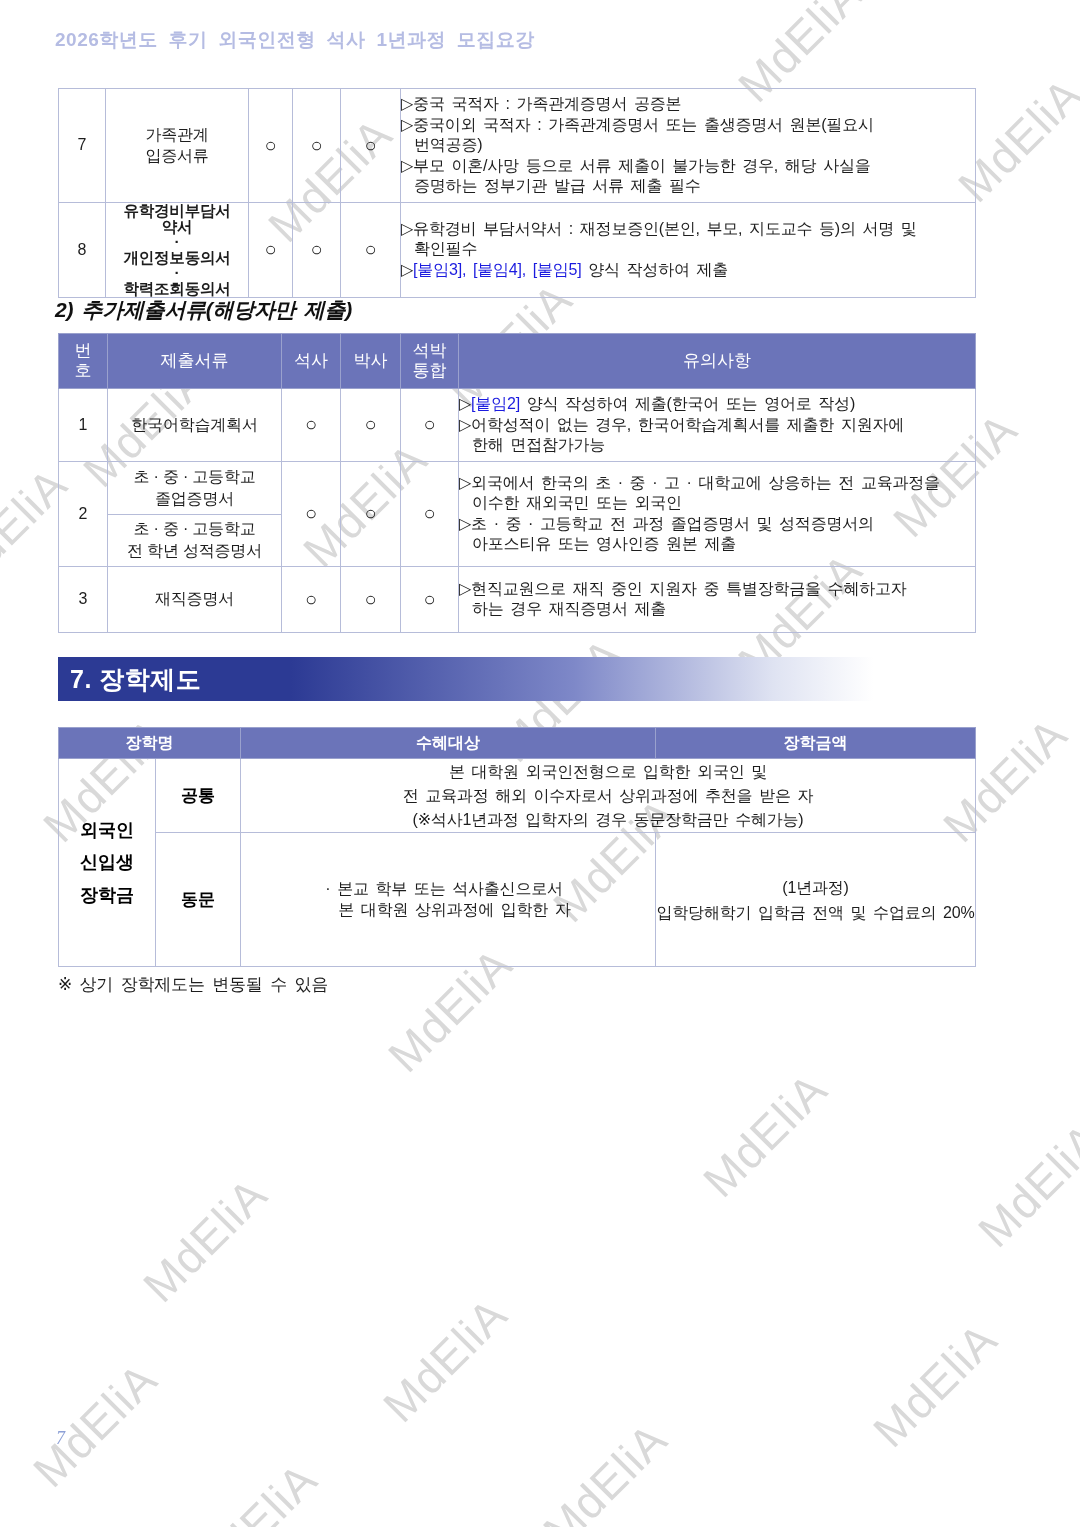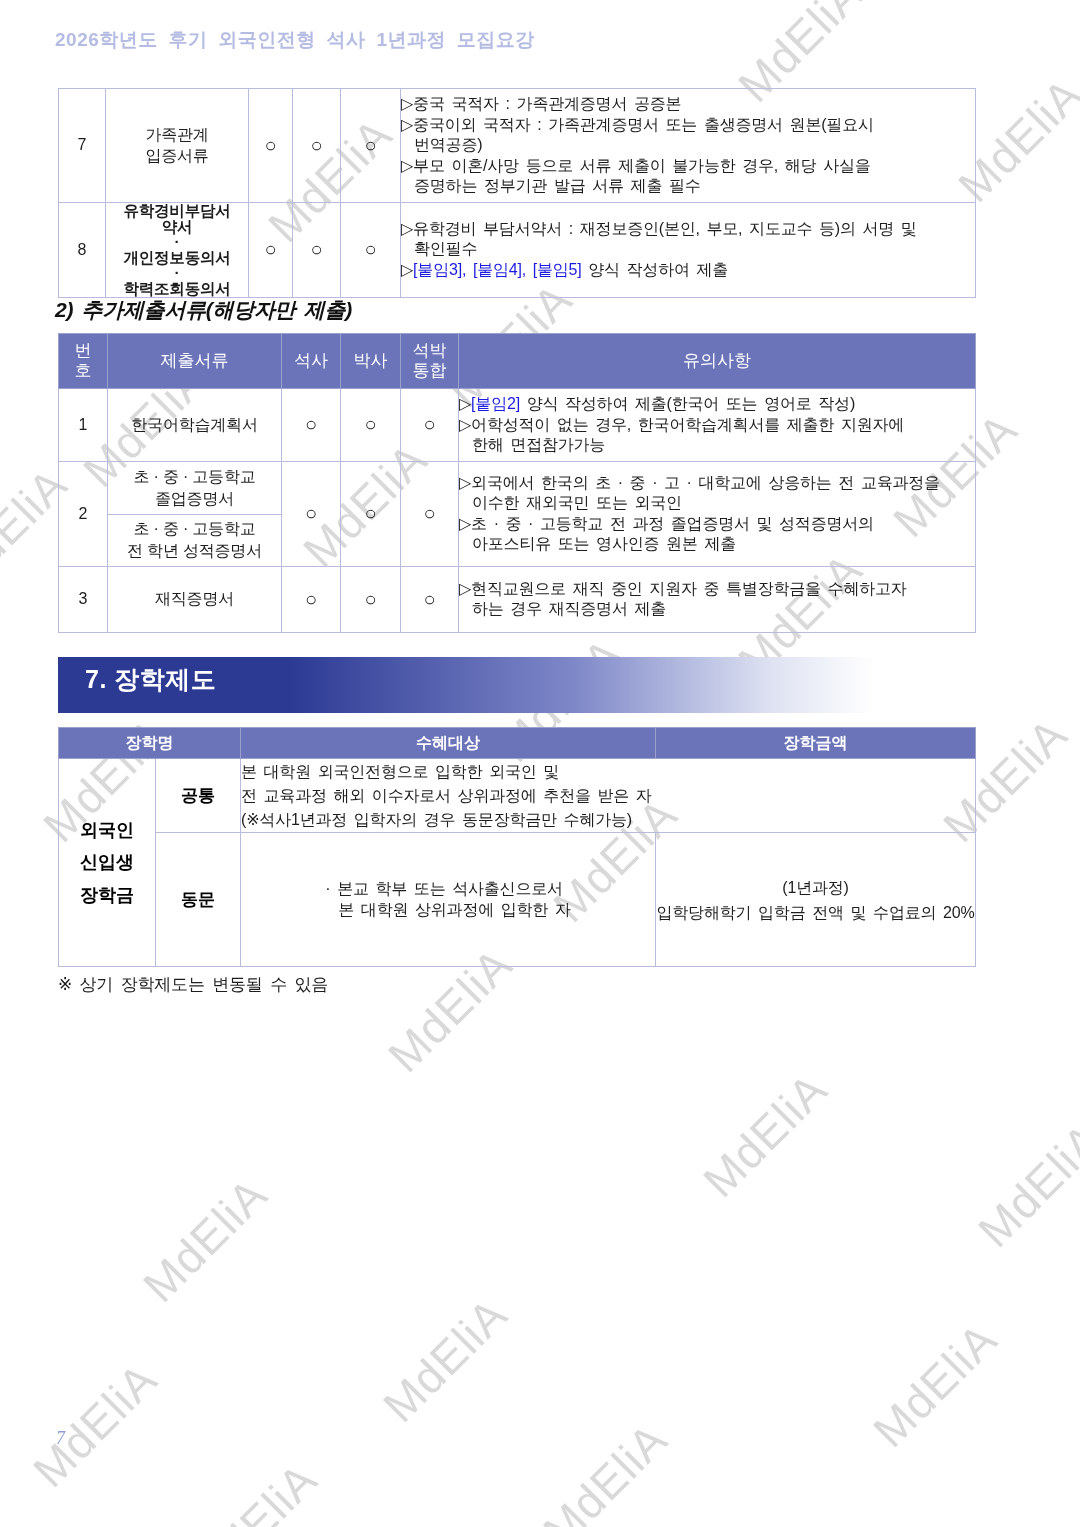--- a/index.html
+++ b/index.html
@@ -19,32 +19,32 @@
   th{background:var(--header-bg,#6b74b9);color:#fff;font-weight:normal;border-color:#9aa1cd;
      white-space:pre-line;line-height:1.15;}
   .num-cell{text-align:center;font-size:16px;}
   .doc-cell{text-align:center;white-space:pre-line;line-height:1.35;letter-spacing:-.2px;}
   .doc-cell.tight{line-height:1.0;font-size:15.5px;font-weight:bold;}
   .circle-cell{text-align:center;font-size:20px;color:#222;}
   .notes-cell{padding:5px 8px 5px 0;}
   .nline{line-height:20.5px;font-size:16px;word-spacing:2.5px;letter-spacing:-.2px;}
   .nline.ind{padding-left:13px;}
   .blue{color:var(--link-blue,#1b1bdf);}
-  .center-lines .nline{text-align:left;line-height:24px;}
+  .center-lines .nline{text-align:center;line-height:24px;}
   .inline-left{display:inline-block;text-align:left;}
 
   #table1{left:58px;top:88px;}
   #h2{left:55px;top:296px;font-size:21px;font-weight:bold;color:#111;letter-spacing:-.3px;word-spacing:3px;font-style:italic;}
   #table2{left:58px;top:333px;}
   #table2 th{font-size:17px;}
 
-  #bar{left:58px;top:657px;width:832px;height:56px;
+  #bar{left:58px;top:657px;width:832px;height:44px;
        background:linear-gradient(90deg,var(--bar-blue,#2c3a94) 0%,var(--bar-blue,#2c3a94) 28%,
                   #7e88c8 62%,#dfe3f2 86%,#ffffff 98%);
-       color:#fff;font-size:25px;font-weight:bold;line-height:44px;padding-left:27px;
+       color:#fff;font-size:25px;font-weight:bold;line-height:44px;padding-left:12px;
        box-sizing:border-box;letter-spacing:.5px;}
 
   #schol{left:58px;top:727px;}
   #schol th{font-size:16px;height:30px;font-weight:bold;}
   .group-cell{text-align:center;font-weight:bold;font-size:18px;white-space:pre-line;line-height:1.8;color:#000;margin-left:20px;}
   .type-cell{text-align:center;font-weight:bold;font-size:17px;color:#000;}
   .amount-lines .nline{text-align:center;line-height:25px;}
 
   .footnote{font-size:17px;color:#1d1d1d;word-spacing:3px;letter-spacing:-.2px;}
   #fn1{left:58px;top:973px;}

